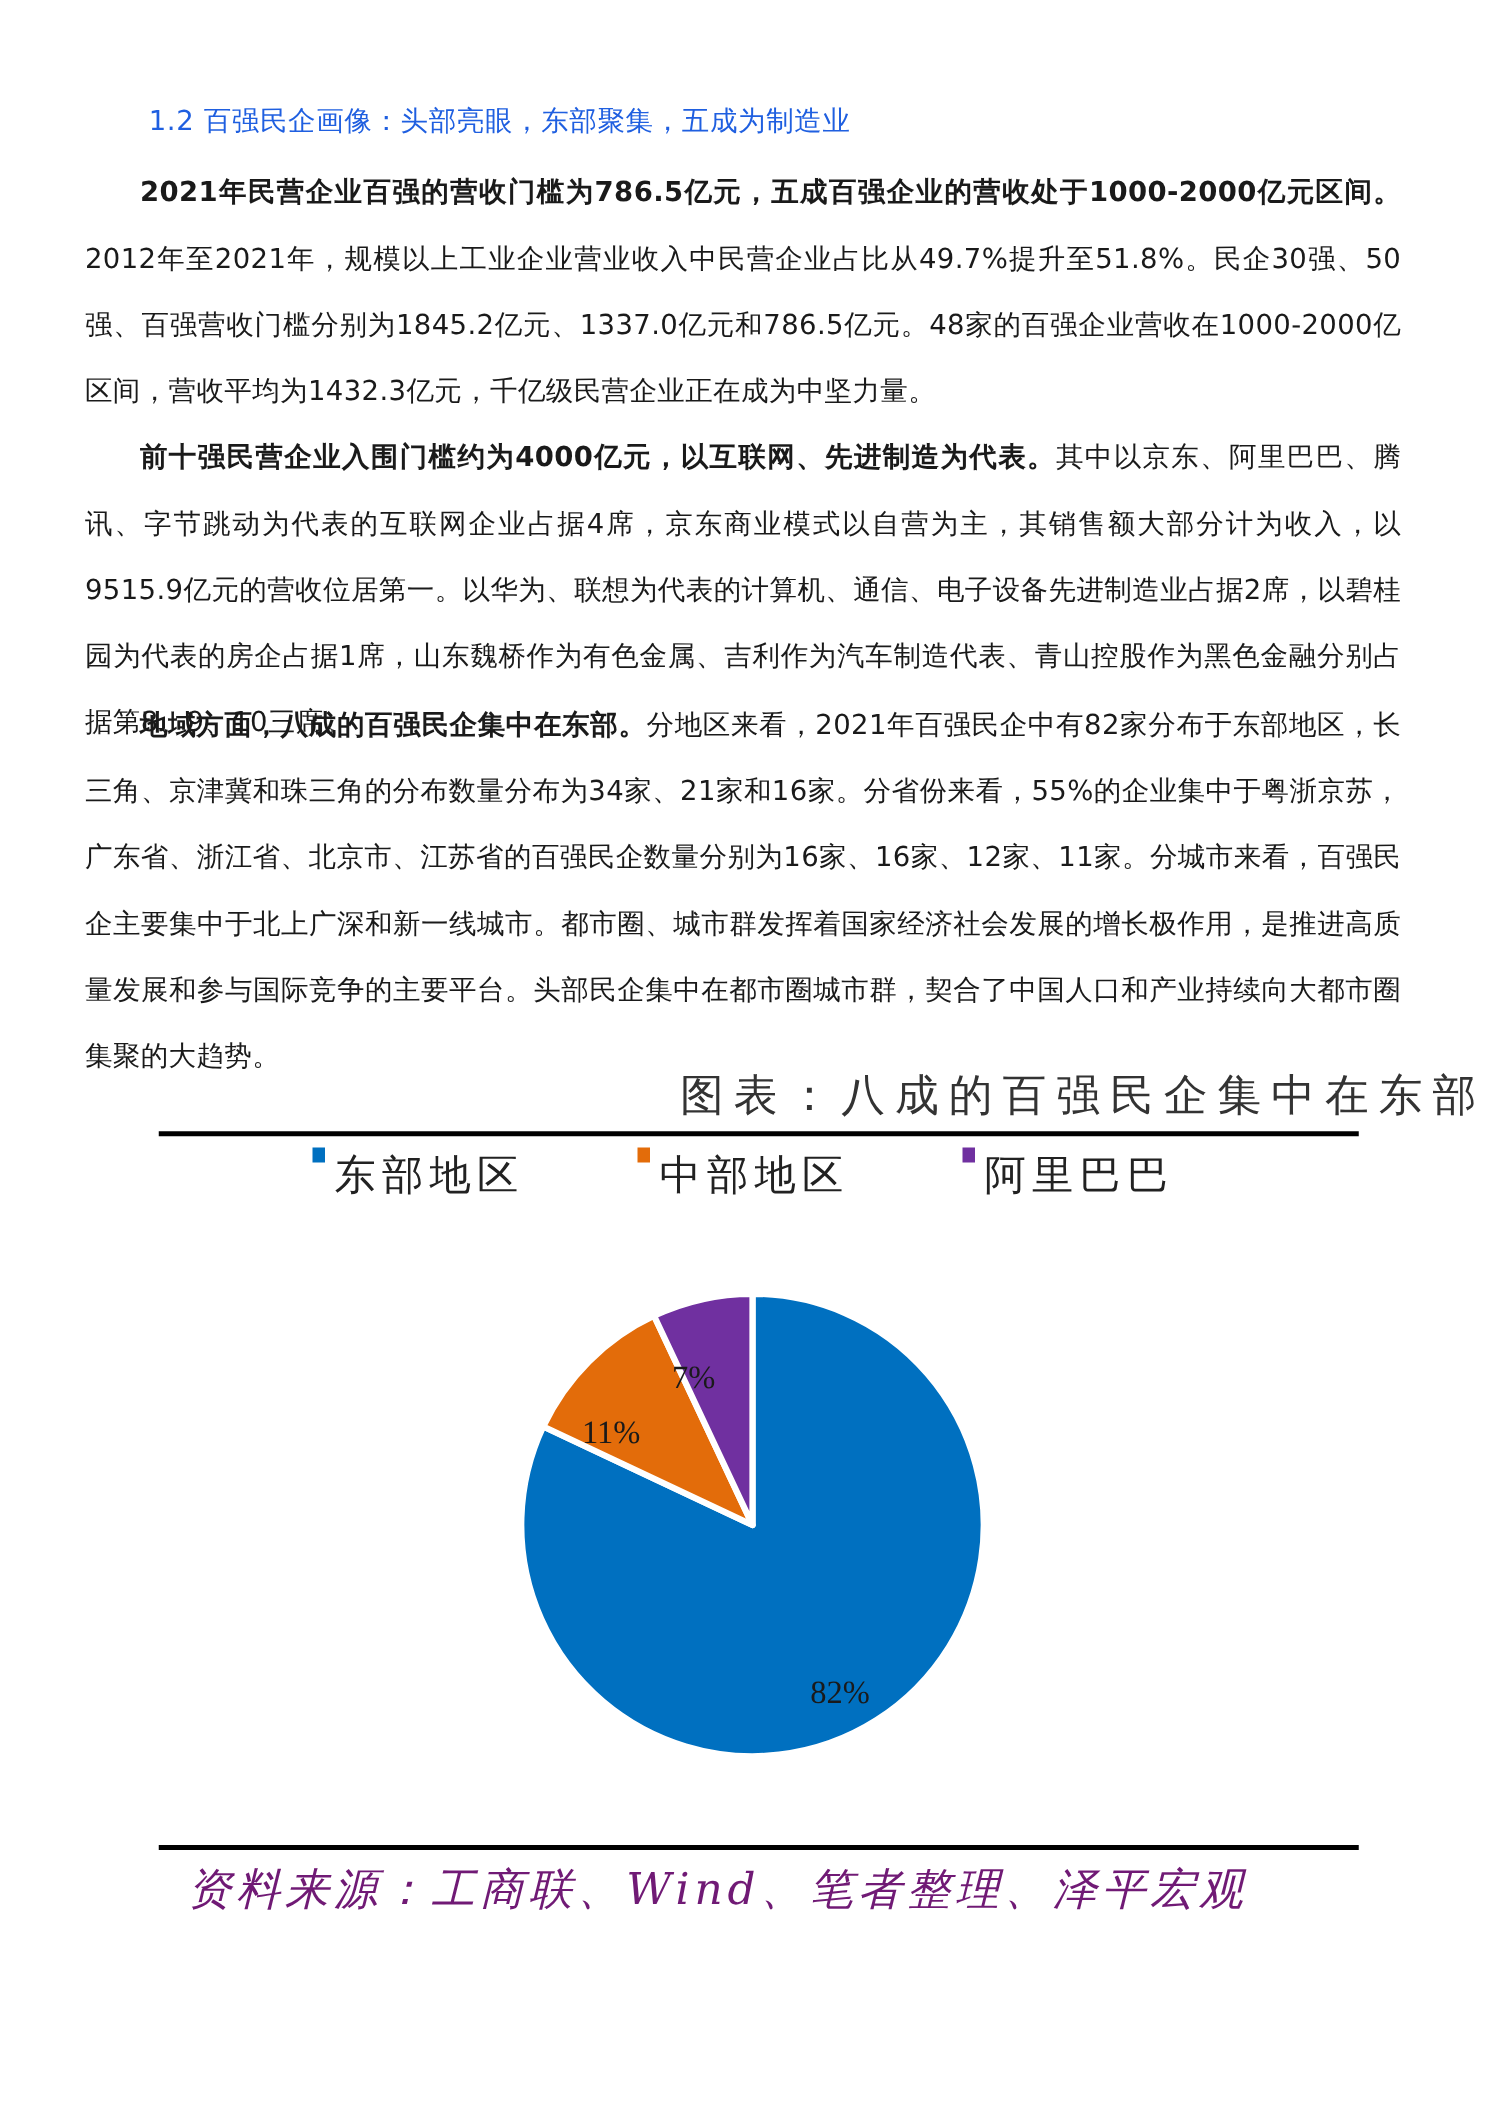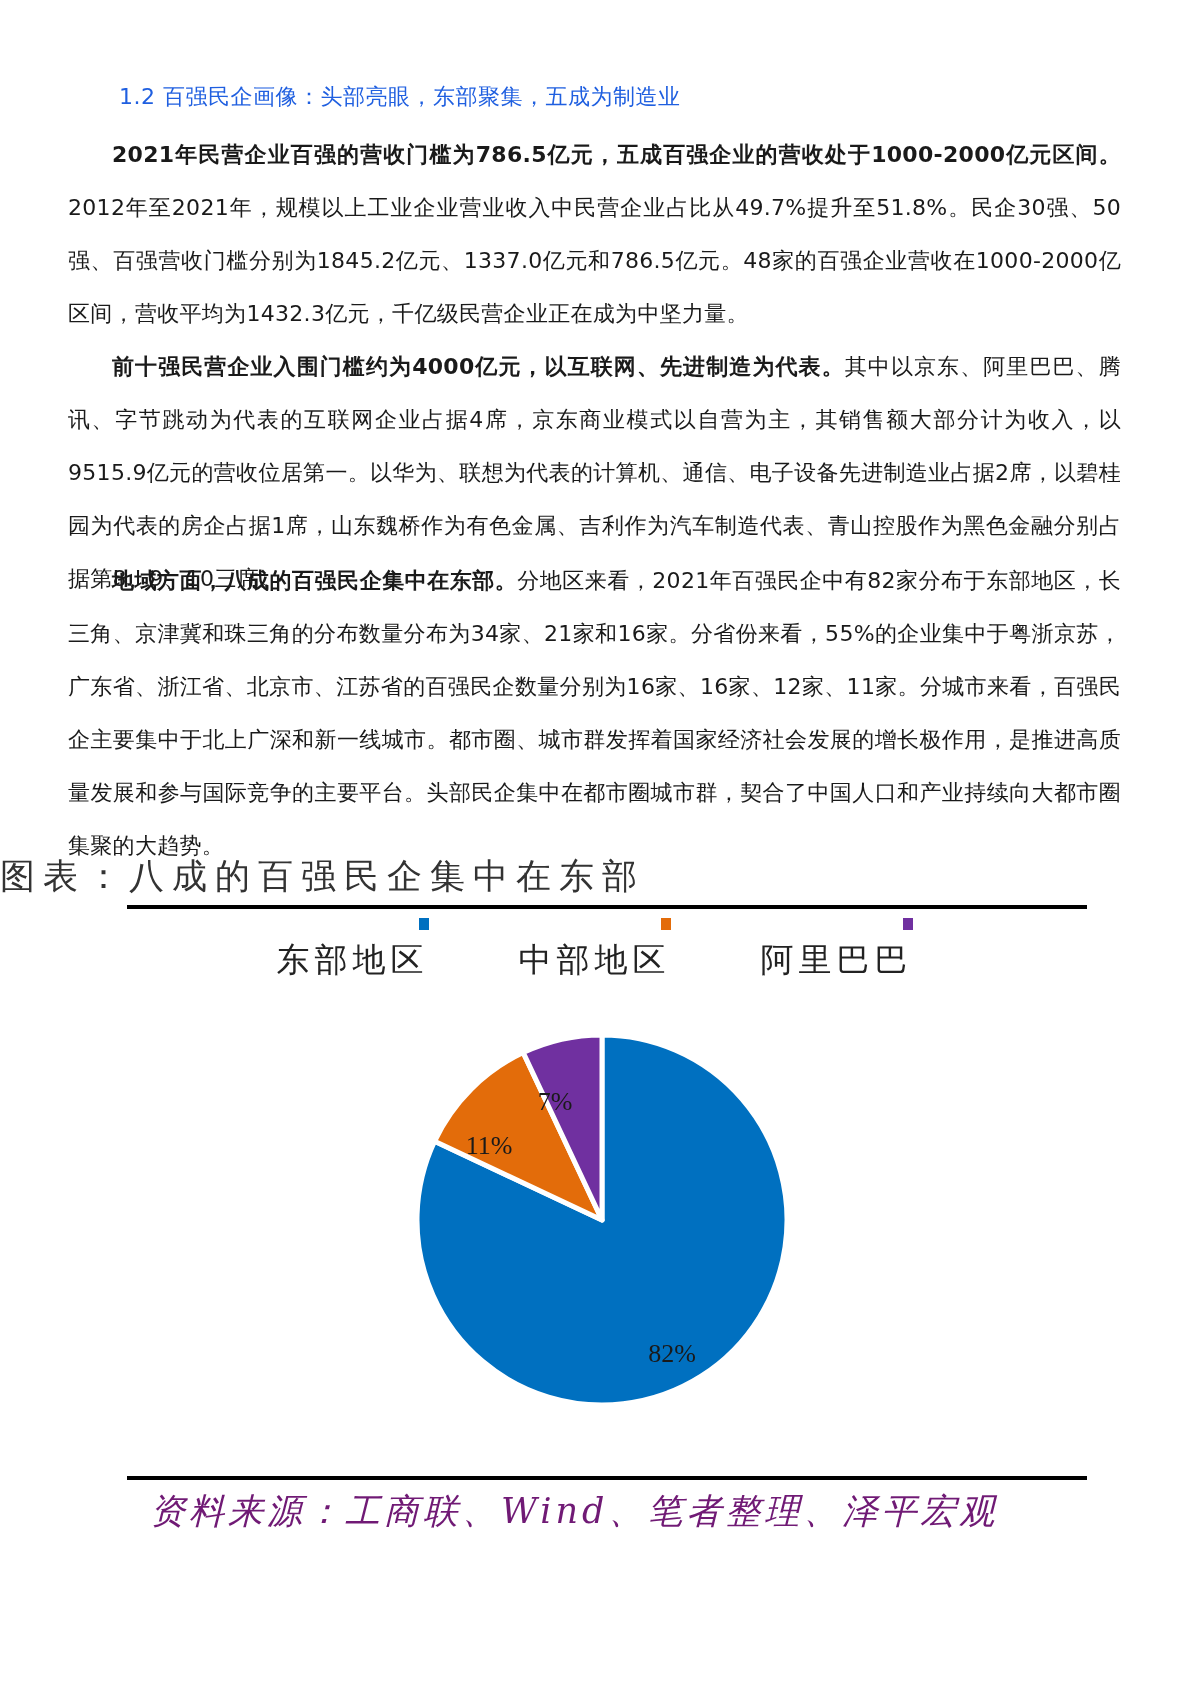--- a/index.html
+++ b/index.html
@@ -5,28 +5,28 @@
   html, body { margin:0; padding:0; background:#ffffff; }
   body { width:1189px; height:1683px; position:relative; overflow:hidden;
          font-family:"DejaVu Sans", "Liberation Sans", sans-serif; color:#1a1a1a; }
   .heading { position:absolute; left:119px; top:58px; font-size:22px; color:#1f5fe0; letter-spacing:0.5px;margin-top:24px; }
   .para { position:absolute; left:68px; width:1053px; font-size:22px; line-height:53px; color:#1a1a1a;
           text-align:justify; text-indent:2em; letter-spacing:0.3px; }
   .para b { font-weight:bold; }
   #p1 { top:128px; }
   #p2 { top:340px; }
   #p3 { top:554px; }
-  .fig-title { position:absolute; left:0; width:1189px; top:853px; text-align:left;
+  .fig-title { position:absolute; left:0; width:1189px; top:853px; text-align:right;
                font-family:"DejaVu Serif", "Liberation Serif", serif; font-size:35px; color:#333; letter-spacing:8px; }
   .rule { position:absolute; left:127px; width:960px; height:4px; background:#000; }
   #rule-top { top:905px; }
   #rule-bottom { top:1476px; }
   .legend { position:absolute; top:918px; left:0; width:1189px; display:flex; justify-content:center; gap:90px;
             font-family:"DejaVu Serif", "Liberation Serif", serif; font-size:33px; color:#222; letter-spacing:5px; }
-  .legend-item { display:flex; align-items:flex-end; gap:8px;flex-direction:column; }
+  .legend-item { display:flex; align-items:flex-start; gap:8px; }
   .swatch { width:10px; height:12px; display:inline-block; }
   .pie { position:absolute; left:412px; top:1030px; width:380px; height:380px; }
   .source { position:absolute; left:150px; top:1488px; font-family:"DejaVu Serif", "Liberation Serif", serif;
             font-style:italic; font-size:35px; color:#701a75; letter-spacing:4px; }
   .pie-label { font-family:"Liberation Serif", "DejaVu Serif", serif; font-size:26px; fill:#1a1a1a; }
 </style>
 </head>
 <body>
 
 <div class="heading">1.2 百强民企画像：头部亮眼，东部聚集，五成为制造业</div>

